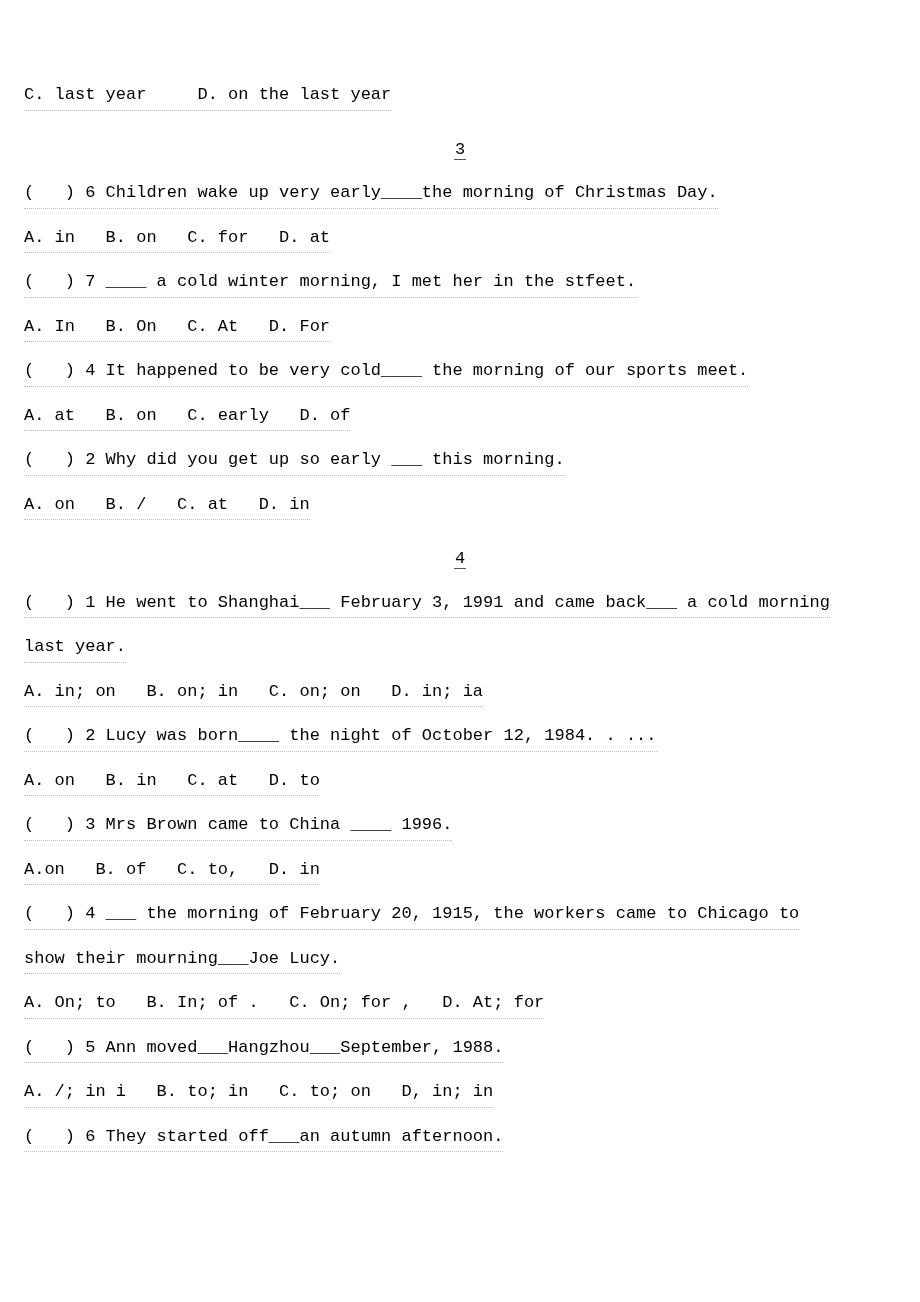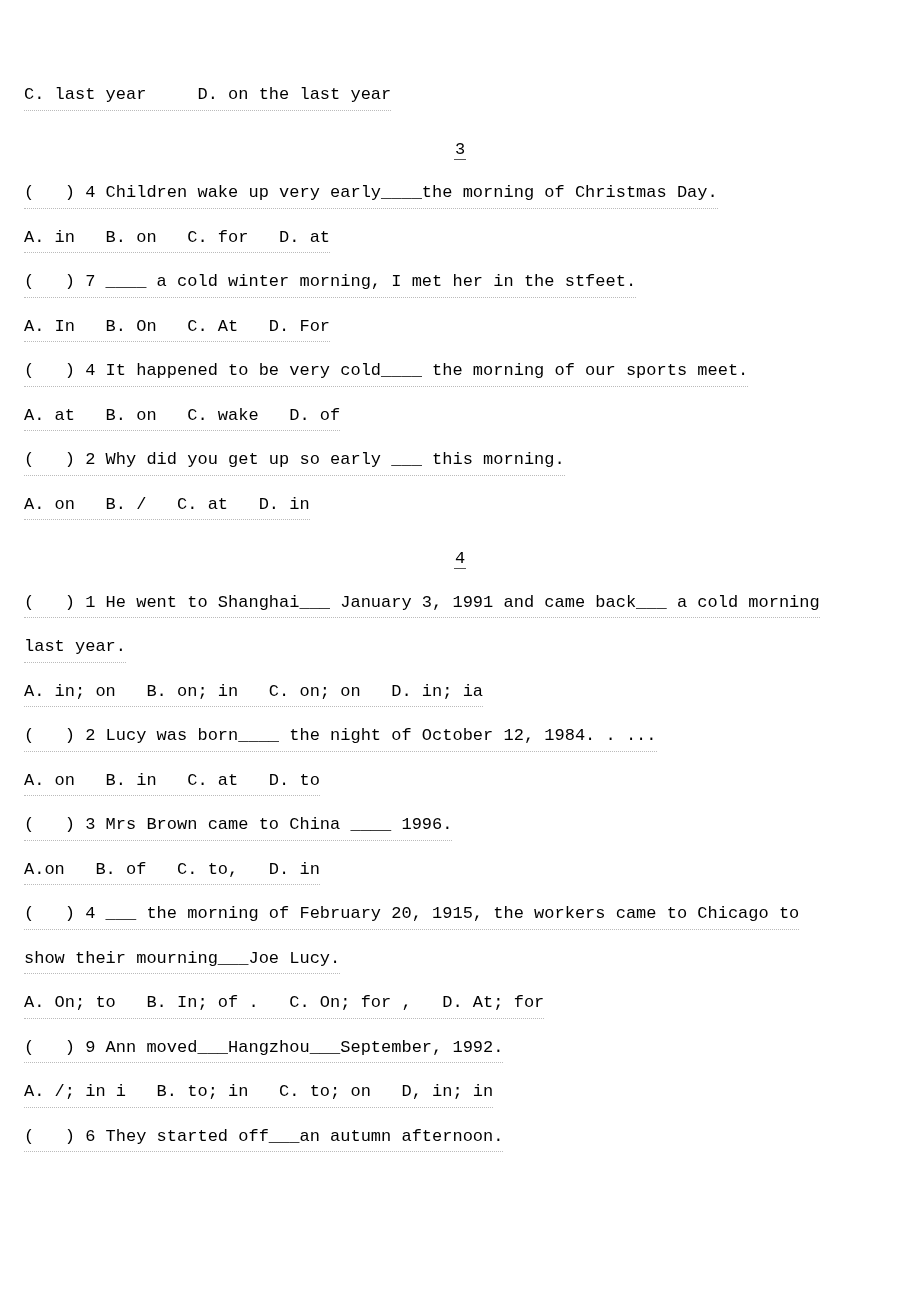--- a/index.html
+++ b/index.html
@@ -30,36 +30,36 @@
     padding: 0 1px;
   }
 </style>
 </head>
 <body>
 
 <div><span class="line">C. last year     D. on the last year</span></div>
 
 <div class="section-num"><span>3</span></div>
 
-<div><span class="line">(   ) 4 Children wake up very early____the morning of Christmas Day.</span></div>
+<div><span class="line">(   ) 6 Children wake up very early____the morning of Christmas Day.</span></div>
 <div><span class="line">A. in   B. on   C. for   D. at</span></div>
 <div><span class="line">(   ) 7 ____ a cold winter morning, I met her in the stfeet.</span></div>
 <div><span class="line">A. In   B. On   C. At   D. For</span></div>
 <div><span class="line">(   ) 4 It happened to be very cold____ the morning of our sports meet.</span></div>
-<div><span class="line">A. at   B. on   C. wake   D. of</span></div>
+<div><span class="line">A. at   B. on   C. early   D. of</span></div>
 <div><span class="line">(   ) 2 Why did you get up so early ___ this morning.</span></div>
 <div><span class="line">A. on   B. /   C. at   D. in</span></div>
 
 <div class="section-num"><span>4</span></div>
 
-<div><span class="line">(   ) 1 He went to Shanghai___ January 3, 1991 and came back___ a cold morning</span></div>
+<div><span class="line">(   ) 1 He went to Shanghai___ February 3, 1991 and came back___ a cold morning</span></div>
 <div><span class="line">last year.</span></div>
 <div><span class="line">A. in; on   B. on; in   C. on; on   D. in; ia</span></div>
 <div><span class="line">(   ) 2 Lucy was born____ the night of October 12, 1984. . ...</span></div>
 <div><span class="line">A. on   B. in   C. at   D. to</span></div>
 <div><span class="line">(   ) 3 Mrs Brown came to China ____ 1996.</span></div>
 <div><span class="line">A.on   B. of   C. to,   D. in</span></div>
 <div><span class="line">(   ) 4 ___ the morning of February 20, 1915, the workers came to Chicago to</span></div>
 <div><span class="line">show their mourning___Joe Lucy.</span></div>
 <div><span class="line">A. On; to   B. In; of .   C. On; for ,   D. At; for</span></div>
-<div><span class="line">(   ) 9 Ann moved___Hangzhou___September, 1992.</span></div>
+<div><span class="line">(   ) 5 Ann moved___Hangzhou___September, 1988.</span></div>
 <div><span class="line">A. /; in i   B. to; in   C. to; on   D, in; in</span></div>
 <div><span class="line">(   ) 6 They started off___an autumn afternoon.</span></div>
 
 </body></html>

